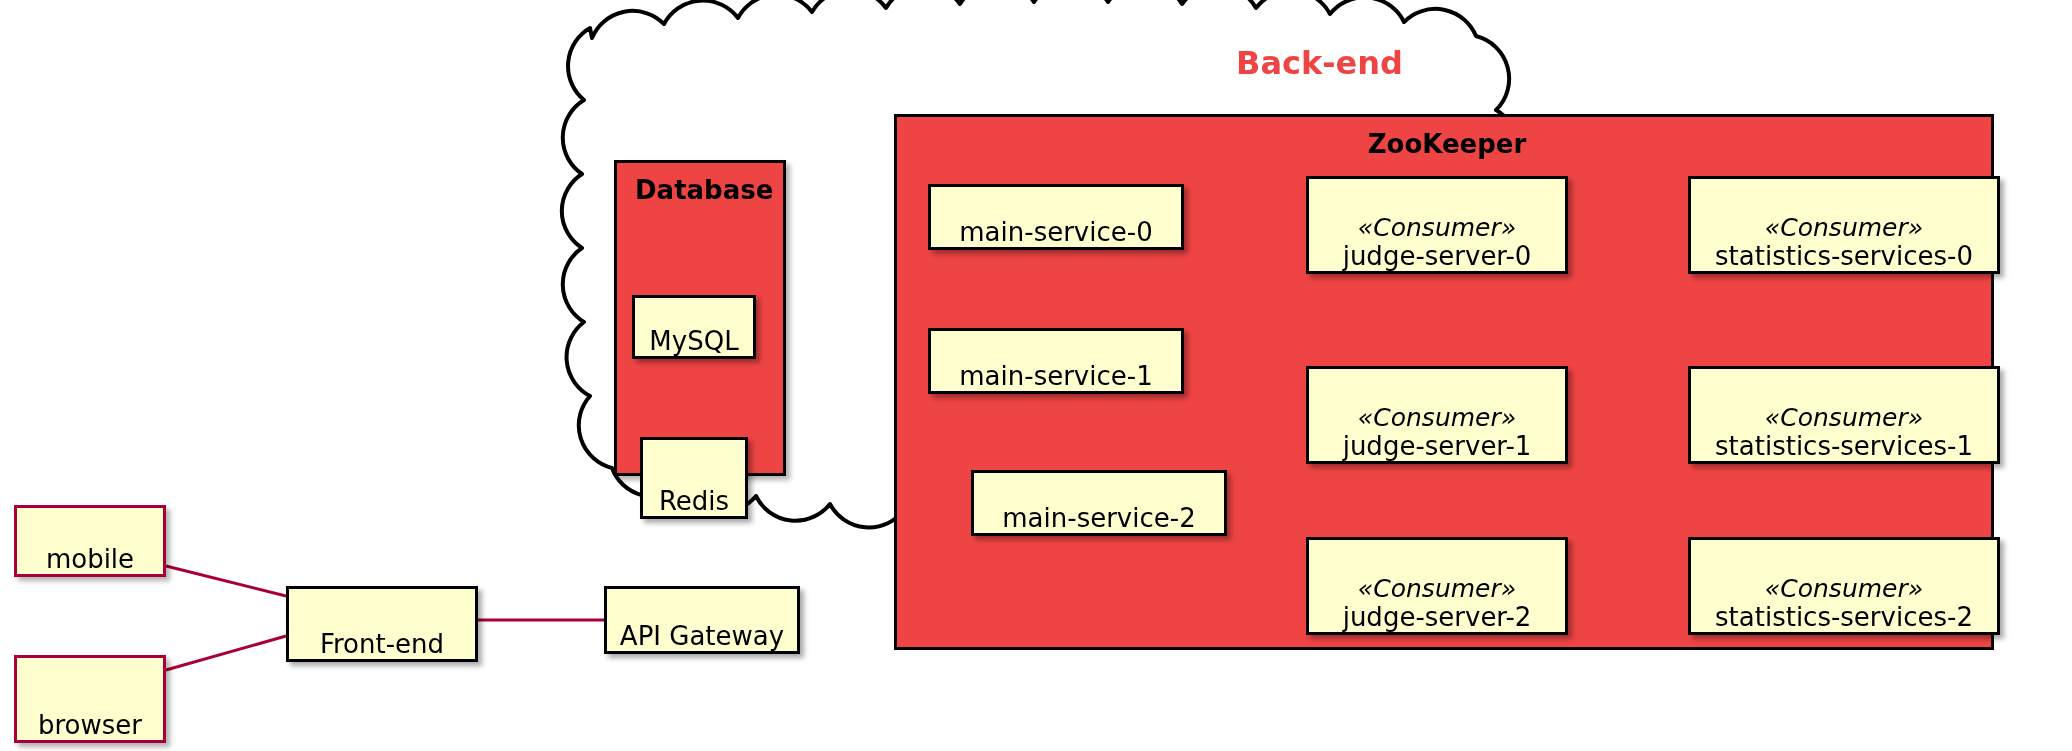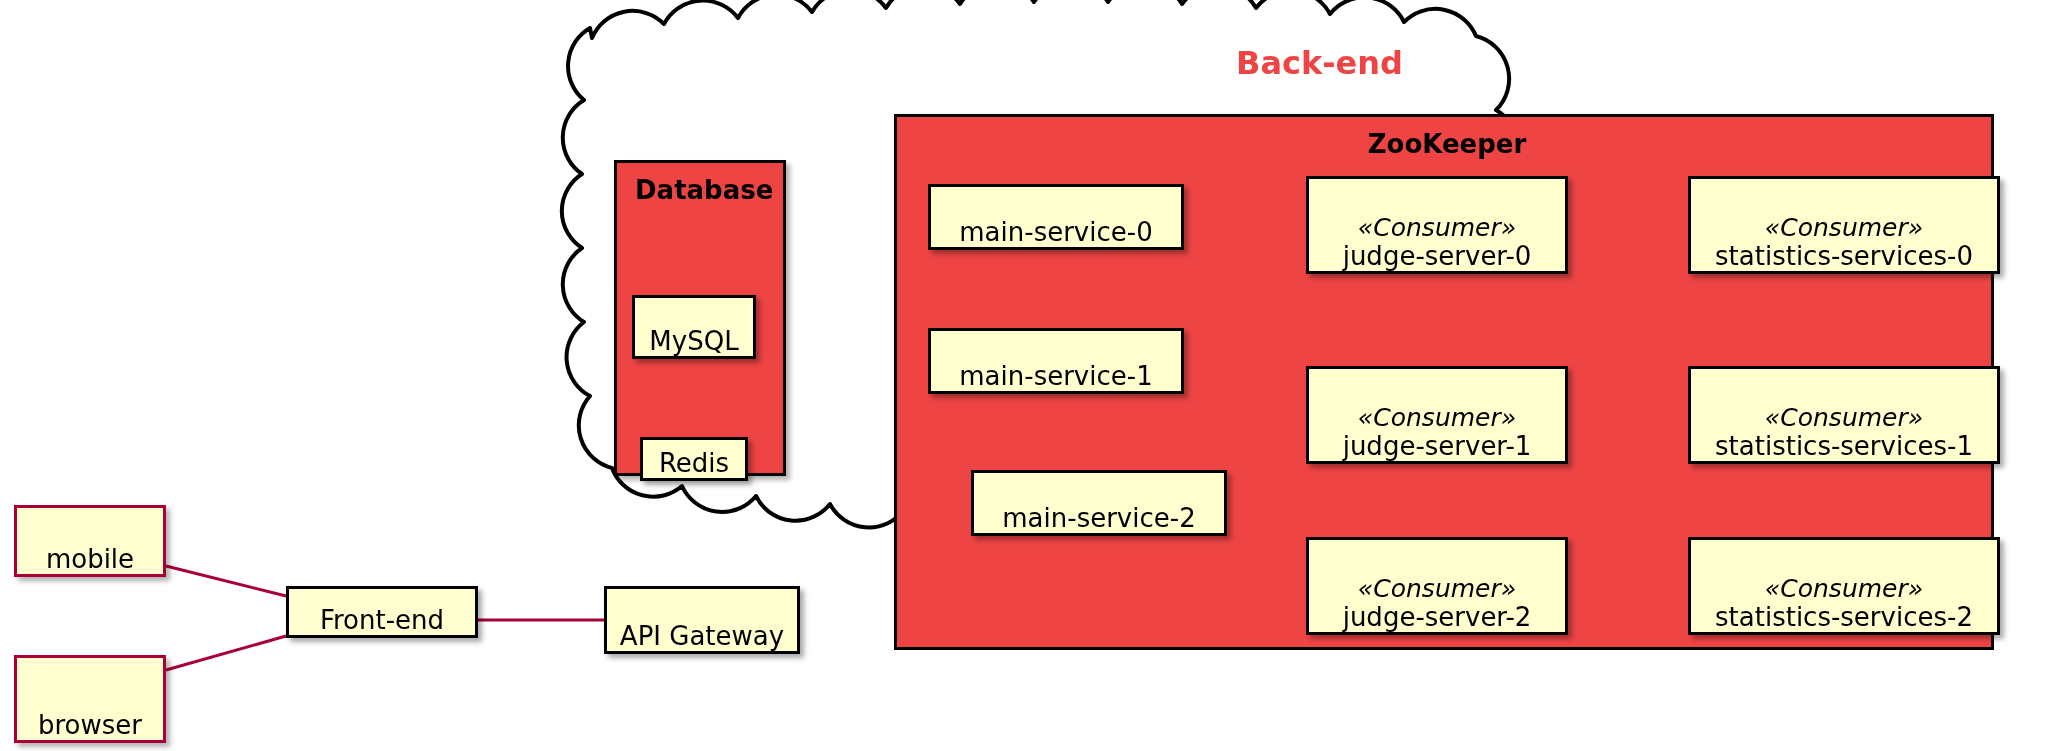--- a/index.html
+++ b/index.html
@@ -148,33 +148,33 @@
   </svg>
 
   <div class="node actor-node" style="left:14px; top:505px; width:152px; height:72px;">
     <span class="label">mobile</span>
   </div>
 
   <div class="node actor-node" style="left:14px; top:655px; width:152px; height:88px;">
     <span class="label">browser</span>
   </div>
 
-  <div class="node" style="left:286px; top:586px; width:192px; height:52px;">
+  <div class="node" style="left:286px; top:586px; width:192px; height:76px;">
     <span class="label">Front-end</span>
   </div>
 
   <div class="package" style="left:614px; top:160px; width:172px; height:316px;">
     <span class="pkg-title" style="left:18px; top:12px;">Database</span>
   </div>
 
   <div class="node" style="left:632px; top:295px; width:124px; height:64px;">
     <span class="label">MySQL</span>
   </div>
 
-  <div class="node" style="left:640px; top:437px; width:108px; height:44px;">
+  <div class="node" style="left:640px; top:437px; width:108px; height:82px;">
     <span class="label">Redis</span>
   </div>
 
   <div class="node" style="left:604px; top:586px; width:196px; height:68px;">
     <span class="label">API Gateway</span>
   </div>
 
   <div class="package plain" style="left:894px; top:114px; width:1100px; height:536px;">
     <span class="pkg-title" style="left:0; top:12px; width:1100px; text-align:center;">ZooKeeper</span>
   </div>

